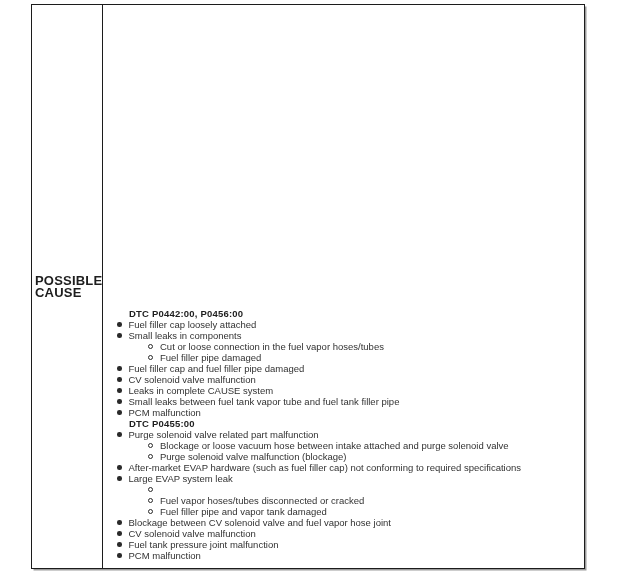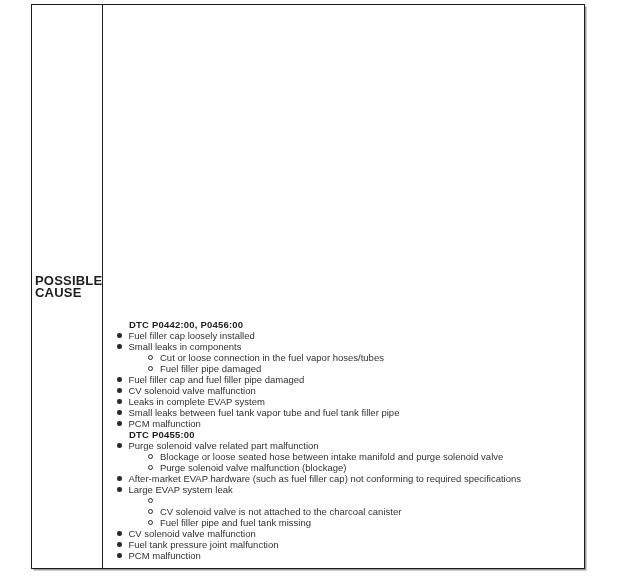--- a/index.html
+++ b/index.html
@@ -95,21 +95,21 @@
 
 <div class="page">
   <div class="cause-table">
     <div class="label-cell">
       <div class="row-label">POSSIBLE CAUSE</div>
     </div>
     <div class="content-cell">
         <div class="line heading">DTC P0442:00, P0456:00</div>
         <div class="line level1">
           <span class="marker"></span>
-          <span>Fuel filler cap loosely installed</span>
+          <span>Fuel filler cap loosely attached</span>
         </div>
         <div class="line level1">
           <span class="marker"></span>
           <span>Small leaks in components</span>
         </div>
         <div class="line level2">
           <span class="marker"></span>
           <span>Cut or loose connection in the fuel vapor hoses/tubes</span>
         </div>
         <div class="line level2">
@@ -119,61 +119,65 @@
         <div class="line level1">
           <span class="marker"></span>
           <span>Fuel filler cap and fuel filler pipe damaged</span>
         </div>
         <div class="line level1">
           <span class="marker"></span>
           <span>CV solenoid valve malfunction</span>
         </div>
         <div class="line level1">
           <span class="marker"></span>
-          <span>Leaks in complete EVAP system</span>
+          <span>Leaks in complete CAUSE system</span>
         </div>
         <div class="line level1">
           <span class="marker"></span>
           <span>Small leaks between fuel tank vapor tube and fuel tank filler pipe</span>
         </div>
         <div class="line level1">
           <span class="marker"></span>
           <span>PCM malfunction</span>
         </div>
         <div class="line heading">DTC P0455:00</div>
         <div class="line level1">
           <span class="marker"></span>
           <span>Purge solenoid valve related part malfunction</span>
         </div>
         <div class="line level2">
           <span class="marker"></span>
-          <span>Blockage or loose seated hose between intake manifold and purge solenoid valve</span>
+          <span>Blockage or loose vacuum hose between intake attached and purge solenoid valve</span>
         </div>
         <div class="line level2">
           <span class="marker"></span>
           <span>Purge solenoid valve malfunction (blockage)</span>
         </div>
         <div class="line level1">
           <span class="marker"></span>
           <span>After-market EVAP hardware (such as fuel filler cap) not conforming to required specifications</span>
         </div>
         <div class="line level1">
           <span class="marker"></span>
           <span>Large EVAP system leak</span>
         </div>
         <div class="line level2">
           <span class="marker"></span>
         </div>
         <div class="line level2">
           <span class="marker"></span>
-          <span>CV solenoid valve is not attached to the charcoal canister</span>
+          <span>Fuel vapor hoses/tubes disconnected or cracked</span>
         </div>
         <div class="line level2">
           <span class="marker"></span>
-          <span>Fuel filler pipe and fuel tank missing</span>
+          <span>Fuel filler pipe and vapor tank damaged</span>
+        </div>
+        <div class="line level1">
+          <span class="marker"></span>
+          <span>Blockage between CV solenoid valve and fuel vapor hose joint</span>
         </div>
         <div class="line level1">
           <span class="marker"></span>
           <span>CV solenoid valve malfunction</span>
         </div>
         <div class="line level1">
           <span class="marker"></span>
           <span>Fuel tank pressure joint malfunction</span>
         </div>
         <div class="line level1">

